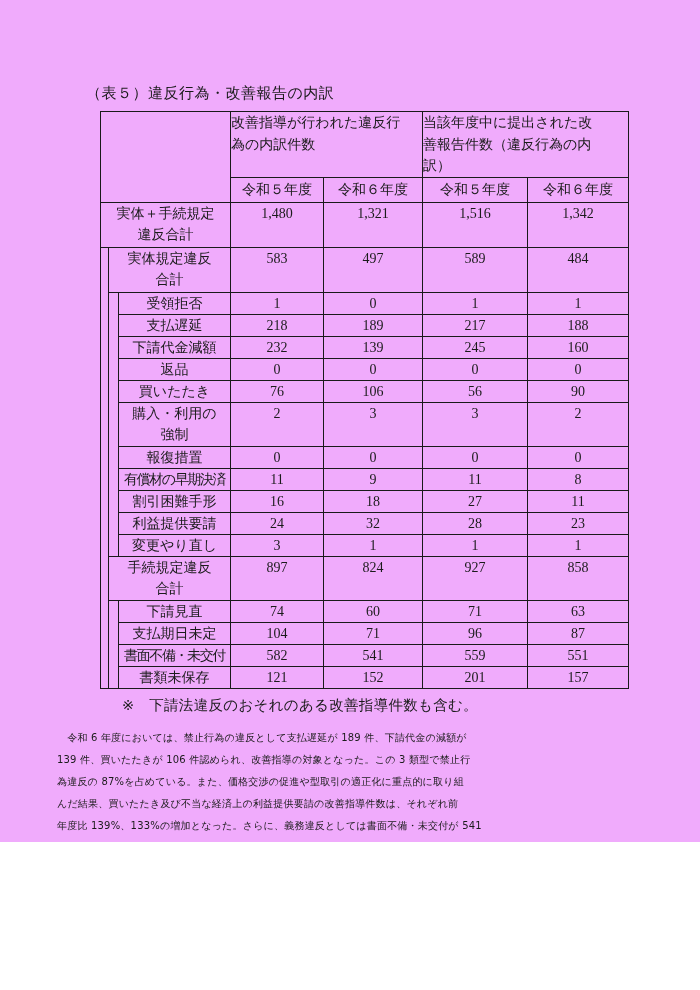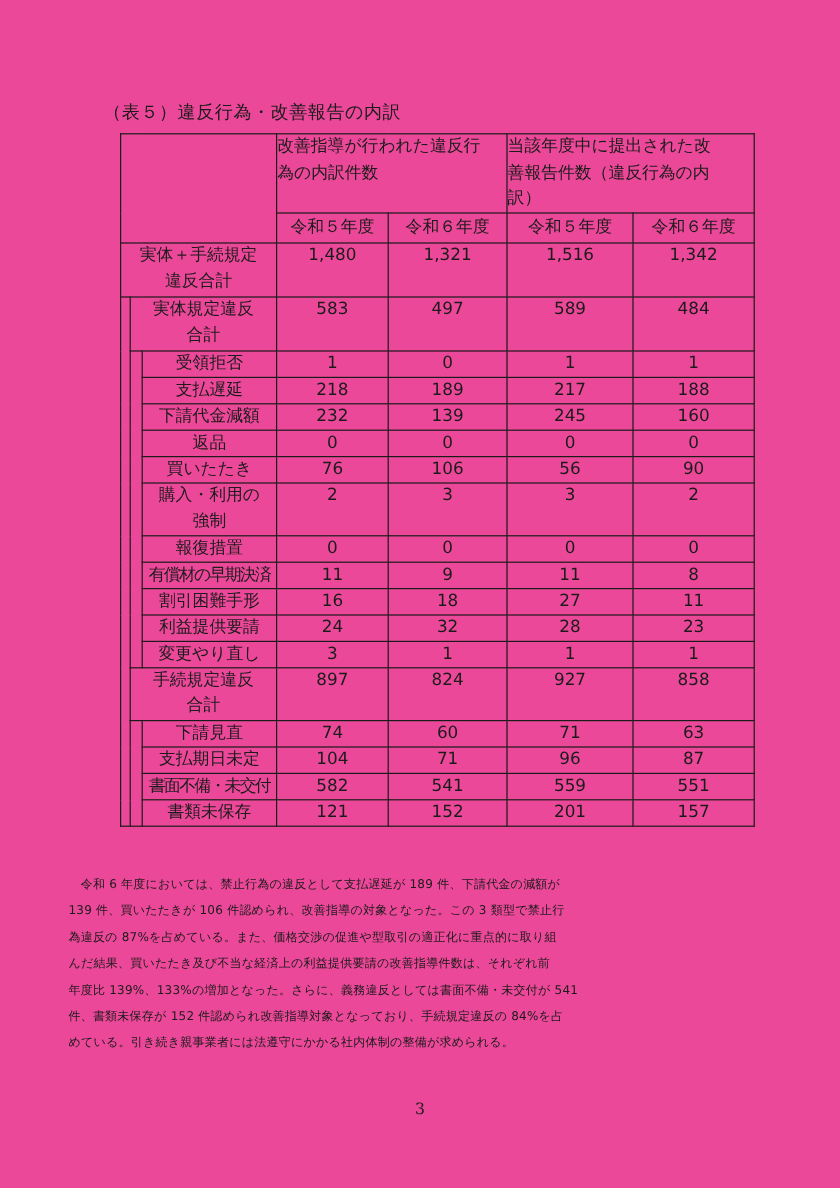--- a/index.html
+++ b/index.html
@@ -1,32 +1,33 @@
 <!DOCTYPE html>
 <html><head>
 <meta charset="utf-8">
 <style>
   html,body{margin:0;padding:0;}
   body{
     width:700px;height:990px;background:#ffffff;
     font-family:"DejaVu Sans","Liberation Sans",sans-serif;
     color:#1b1b1b;
   }
-  .page{position:relative;width:700px;height:990px;background:#ec4899;overflow:hidden;}
+  .page{position:relative;width:700px;height:842px;background:#f0abfc;overflow:hidden;}
 
   .doc-title{
     position:absolute;left:86px;top:84px;
     font-size:15px;letter-spacing:0.5px;white-space:pre;
   }
 
   table.vt{
     position:absolute;left:100px;top:111px;
     border-collapse:collapse;table-layout:fixed;width:528px;
     border:1.5px solid #1a1a1a;
     font-size:14px;
+    font-family:Liberation Serif, serif;
   }
   table.vt td{
     border:1px solid #1a1a1a;
     vertical-align:top;
     padding:0;
     overflow:hidden;
   }
   td.ghdr{
     text-align:left;padding:2px 5px;line-height:21.5px;white-space:pre-line;
   }
@@ -244,20 +245,21 @@
     <tr style="height:22px">
       <td class="lbl l3">書類未保存</td>
       <td class="num">121</td>
       <td class="num b bb">152</td>
       <td class="num">201</td>
       <td class="num b bb">157</td>
     </tr>
   </tbody>
     </table>
 
+  <div class="note">※　下請法違反のおそれのある改善指導件数も含む。</div>
 
   <div class="para">　令和 6 年度においては、禁止行為の違反として支払遅延が 189 件、下請代金の減額が
 139 件、買いたたきが 106 件認められ、改善指導の対象となった。この 3 類型で禁止行
 為違反の 87%を占めている。また、価格交渉の促進や型取引の適正化に重点的に取り組
 んだ結果、買いたたき及び不当な経済上の利益提供要請の改善指導件数は、それぞれ前
 年度比 139%、133%の増加となった。さらに、義務違反としては書面不備・未交付が 541
 件、書類未保存が 152 件認められ改善指導対象となっており、手続規定違反の 84%を占
 めている。引き続き親事業者には法遵守にかかる社内体制の整備が求められる。</div>
 
   <div class="pagenum">3</div>

